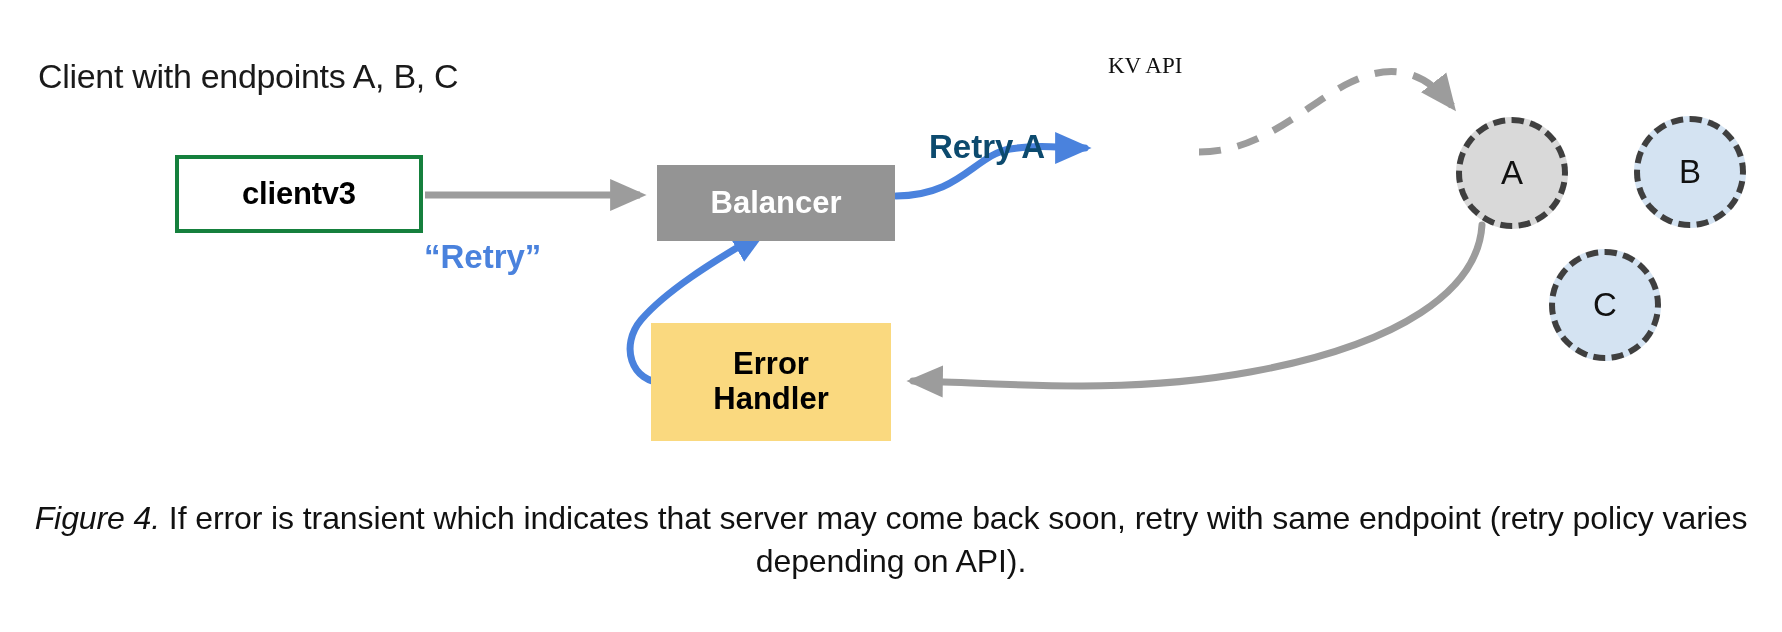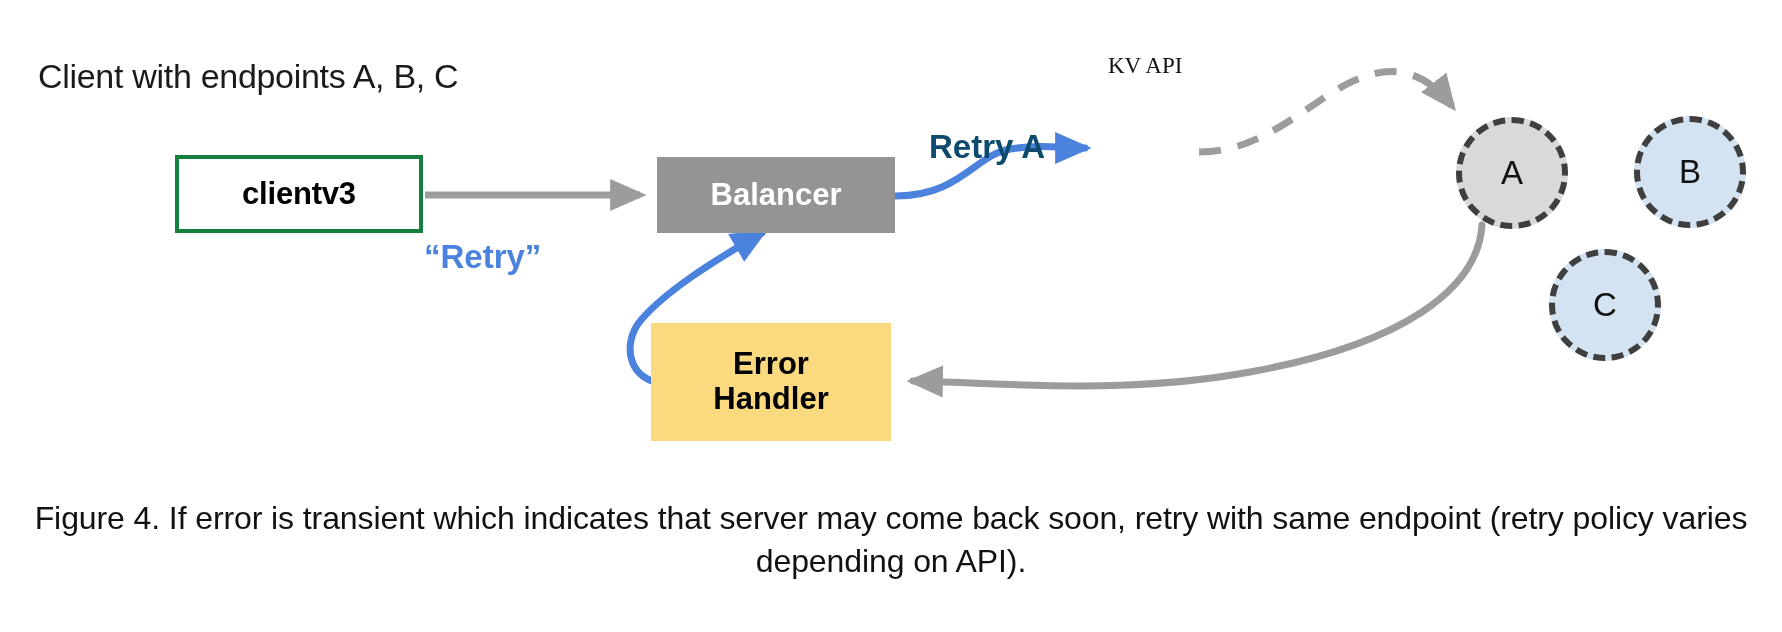--- a/index.html
+++ b/index.html
@@ -41,21 +41,21 @@
   #client-box {
     left: 175px; top: 155px;
     width: 248px; height: 78px;
     background: #ffffff;
     border: 4px solid #15803d;
     font-size: 31px;
     color: #000000;
     letter-spacing: -0.2px;
   }
   #balancer-box {
-    left: 657px; top: 157px;
+    left: 657px; top: 165px;
     width: 238px; height: 76px;
     background: #949494;
     color: #ffffff;
     font-size: 31px;
   }
   #error-handler-box {
     left: 651px; top: 323px;
     width: 240px; height: 118px;
     background: #fad97f;
     color: #000000;
@@ -130,20 +130,21 @@
     left: 0;
     top: 497px;
     width: 1782px;
     text-align: center;
     font-size: 32px;
     color: #111111;
     line-height: 1.34;
     letter-spacing: -0.1px;
   }
   #figure-caption .fig-num {
+    font-style: italic;
   }
 </style>
 </head>
 <body>
 
 <div id="stage">
 
   <svg class="layer" viewBox="0 0 1782 632">
     <defs>
       <marker id="arrow-gray" viewBox="0 0 10 10" refX="8.2" refY="5" markerWidth="5.2" markerHeight="5.2" orient="auto-start-reverse">

